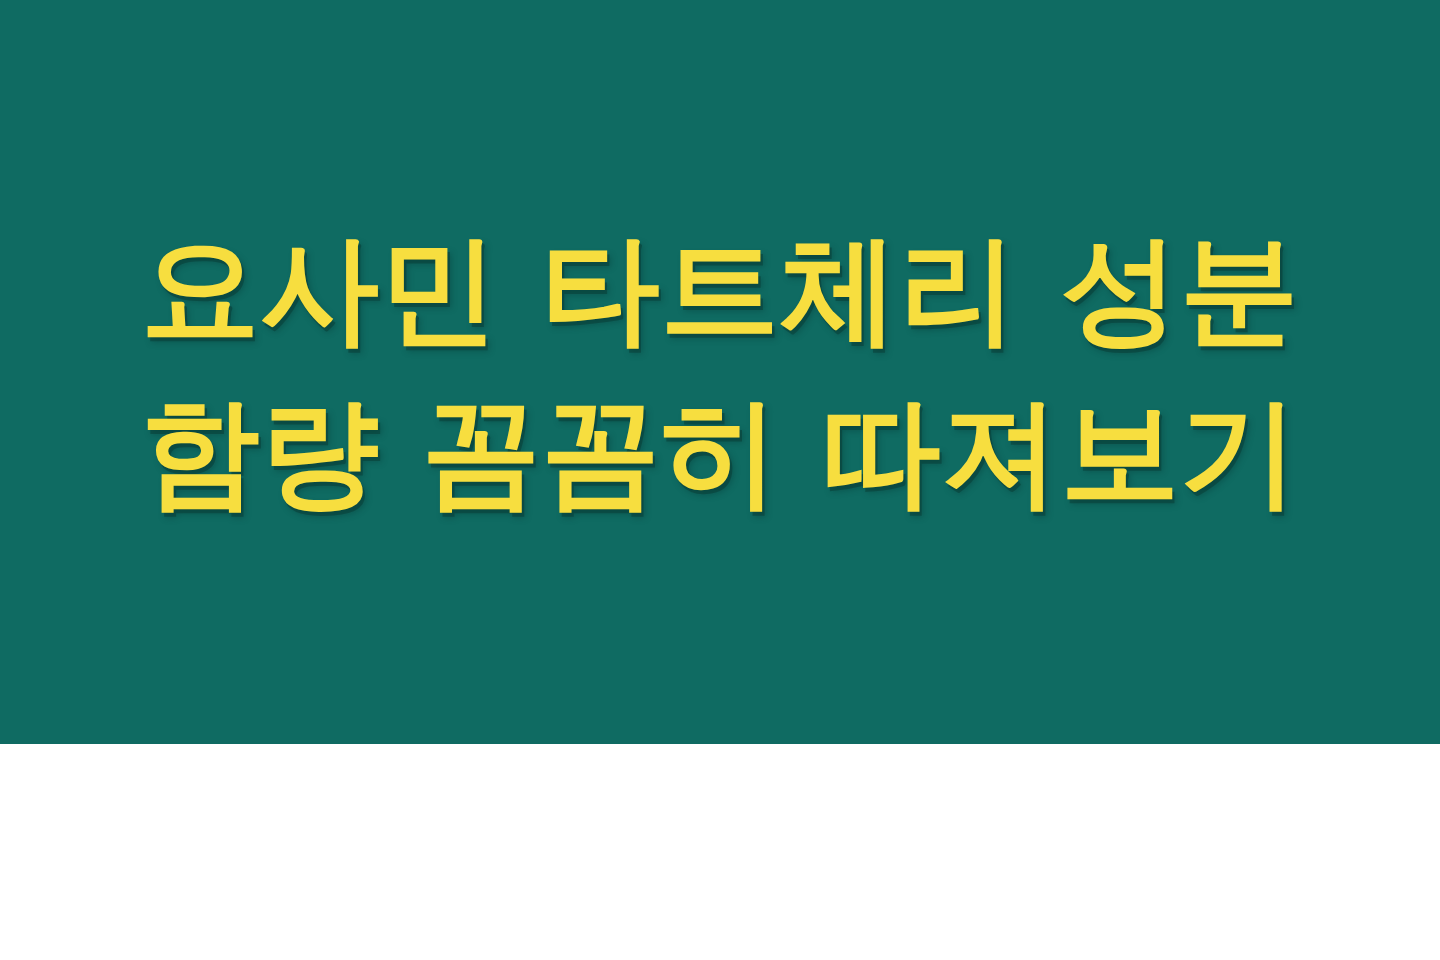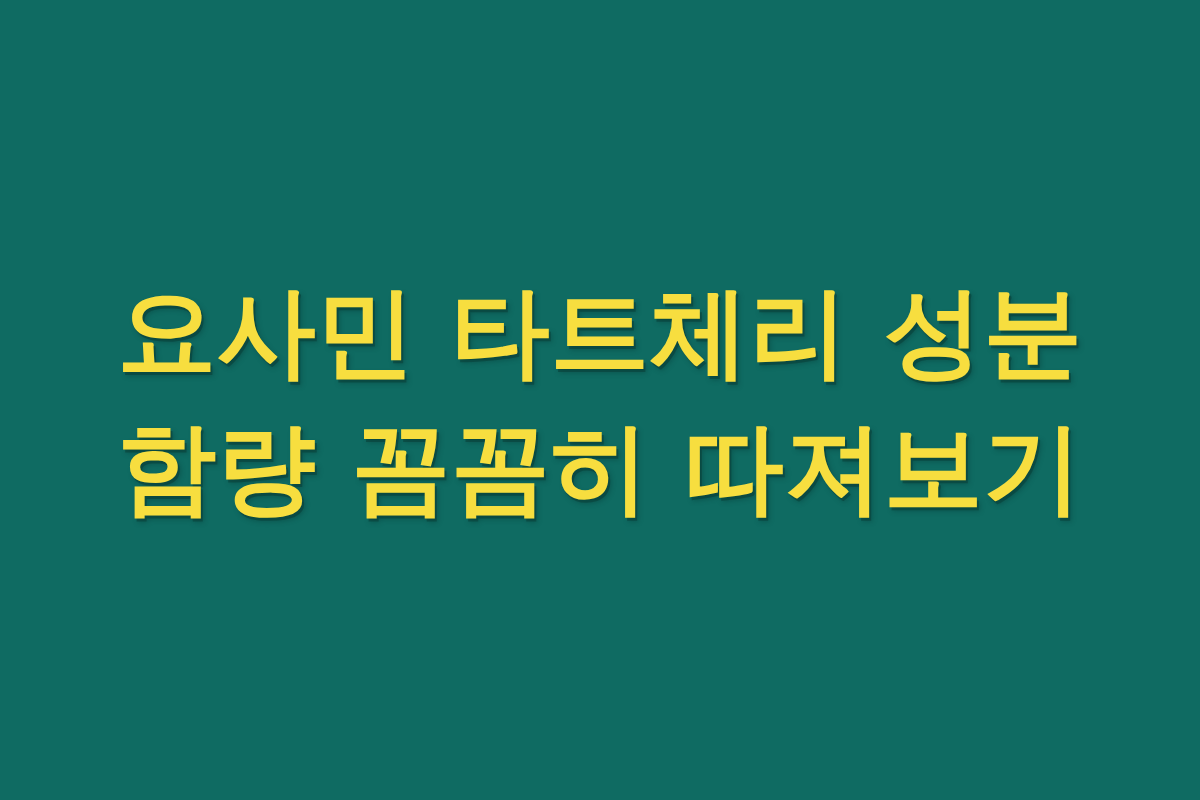--- a/index.html
+++ b/index.html
@@ -13,21 +13,21 @@
     height: 800px;
     overflow: hidden;
     font-family: "DejaVu Sans", "Liberation Sans", sans-serif;
   }
 
   
   .banner {
     position: relative;
     box-sizing: border-box;
     width: 1200px;
-    height: 800px;
+    height: 620px;
     background: #0f6b62;
     display: flex;
     align-items: center;
     justify-content: center;
   }
 
   
   .headline-block {
     width: 1060px;
     text-align: center;

